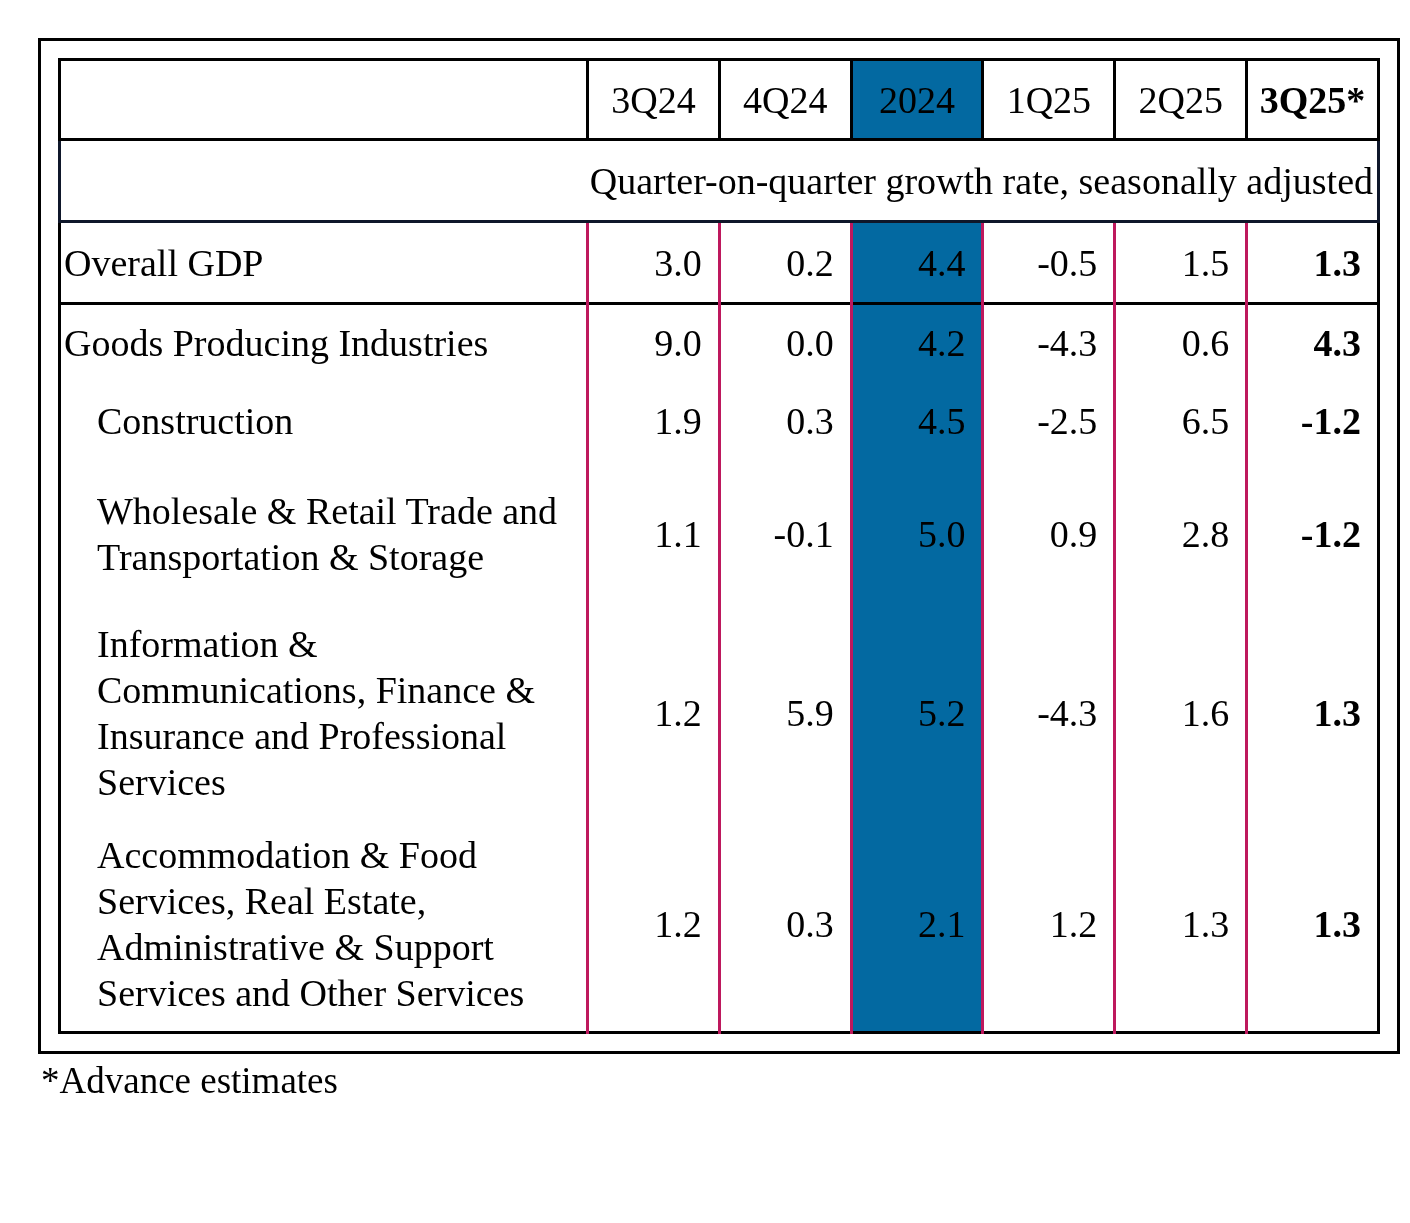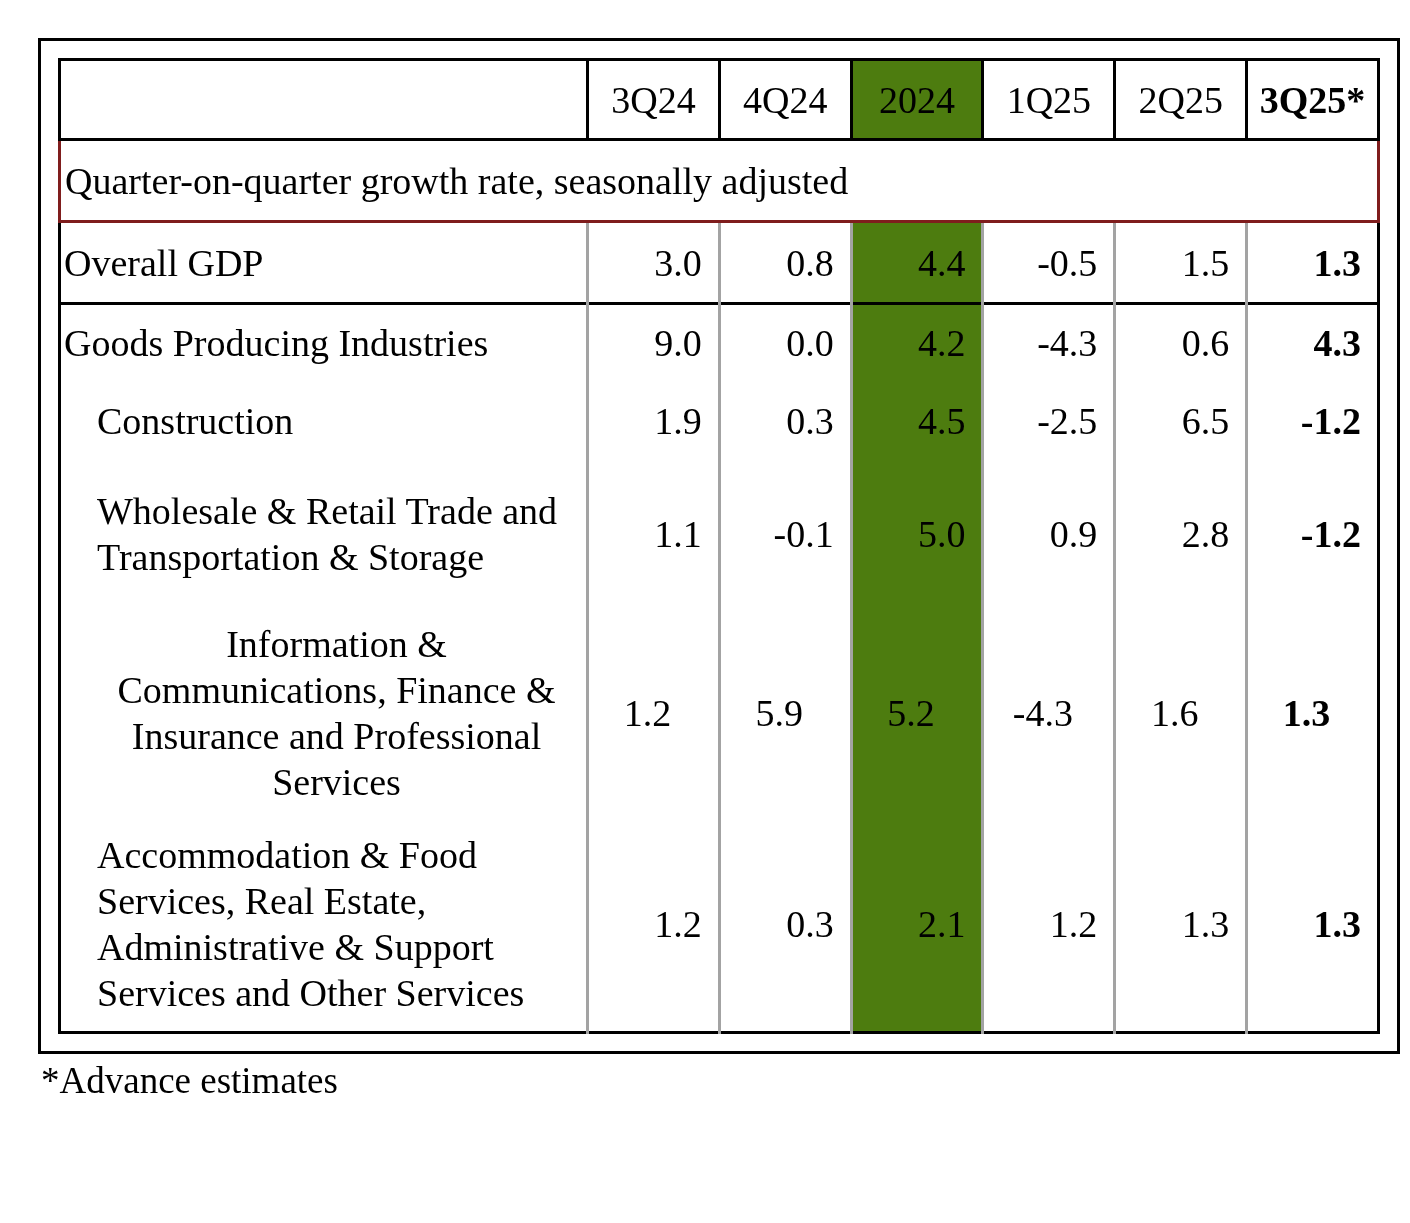--- a/index.html
+++ b/index.html
@@ -35,47 +35,47 @@
   thead tr.header-row th {
     border: 3px solid #000;
     font-weight: normal;
     text-align: center;
     height: 80px;
     padding: 12px 4px;
   }
   thead tr.header-row th.bold { font-weight: bold; }
 
   tr.subheader-row td {
-    border: 3px solid #7f1d1d;
-    text-align: left;
+    border: 3px solid #0f172a;
+    text-align: right;
     height: 82px;
     padding: 12px 4px;
   }
 
   tbody td {
-    border-left: 3px solid #a3a3a3;
+    border-left: 3px solid #be185d;
     padding: 12px 16px 12px 4px;
   }
   tbody td.label {
     border-left: none;
     text-align: left;
     padding: 12px 10px 12px 3px;
   }
   tbody td.label.sub { padding-left: 36px; }
   tbody td.num { text-align: right; }
   tbody tr.section-start td { border-top: 3px solid #000; font-family: Liberation Serif, serif; }
 
   tr.h82 td { height: 82px; }
   tr.h78 td { height: 78px; }
   tr.h76 td { height: 76px; }
   tr.h148 td { height: 148px; }
-  tr.h210 td { height: 210px; text-align: center; }
+  tr.h210 td { height: 210px; }
   tr.h215 td { height: 215px; }
 
-  .shaded { background: #4d7c0f; }
+  .shaded { background: #0369a1; }
   .bold { font-weight: bold; }
 
   .footnote {
     font-size: 37px;
     line-height: 40px;
     padding: 3px 0 0 3px;
   }
 </style>
 </head>
 <body>
@@ -103,21 +103,21 @@
           <th class="bold">3Q25*</th>
         </tr>
         <tr class="subheader-row">
           <td colspan="7">Quarter-on-quarter growth rate, seasonally adjusted</td>
         </tr>
       </thead>
       <tbody>
         <tr class="section-start h82">
           <td class="label">Overall GDP</td>
           <td class="num">3.0</td>
-          <td class="num">0.8</td>
+          <td class="num">0.2</td>
           <td class="num shaded">4.4</td>
           <td class="num">-0.5</td>
           <td class="num">1.5</td>
           <td class="num bold">1.3</td>
         </tr>
         <tr class="section-start h78">
           <td class="label">Goods Producing Industries</td>
           <td class="num">9.0</td>
           <td class="num">0.0</td>
           <td class="num shaded">4.2</td>

